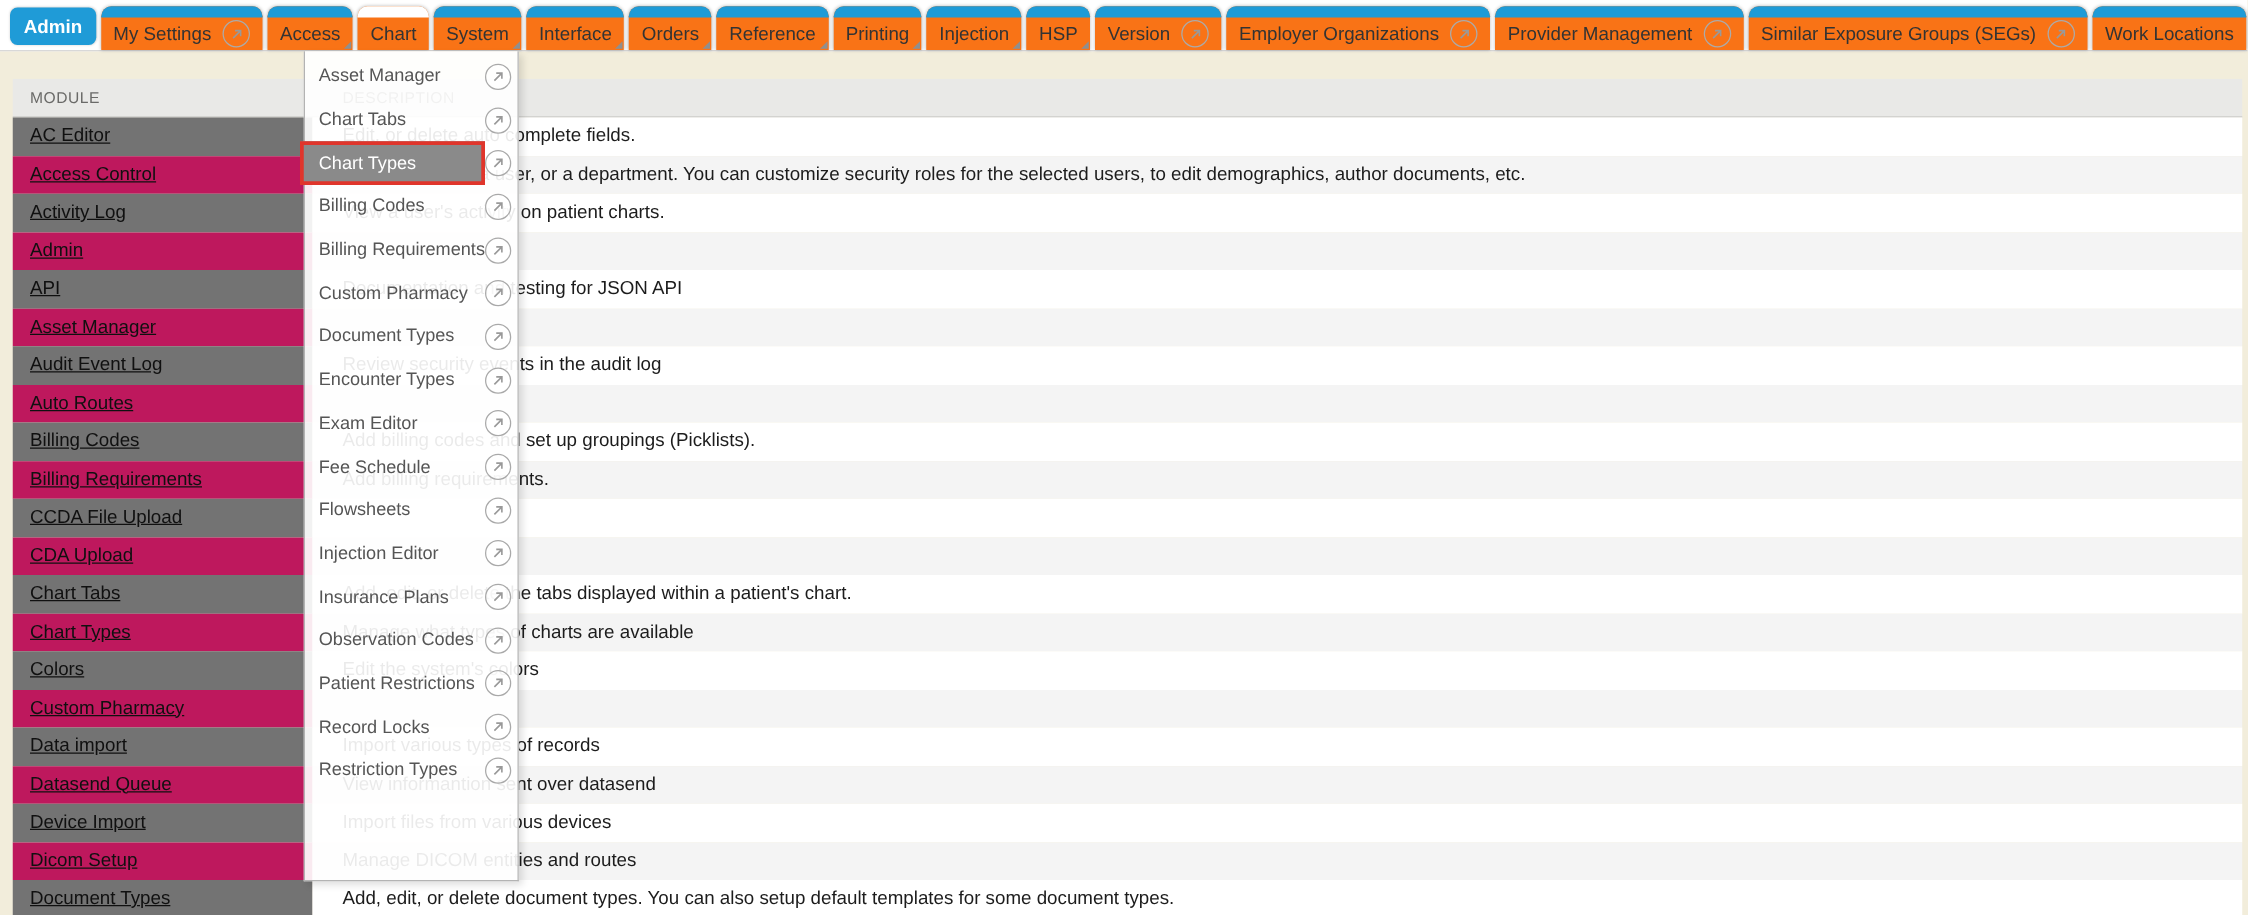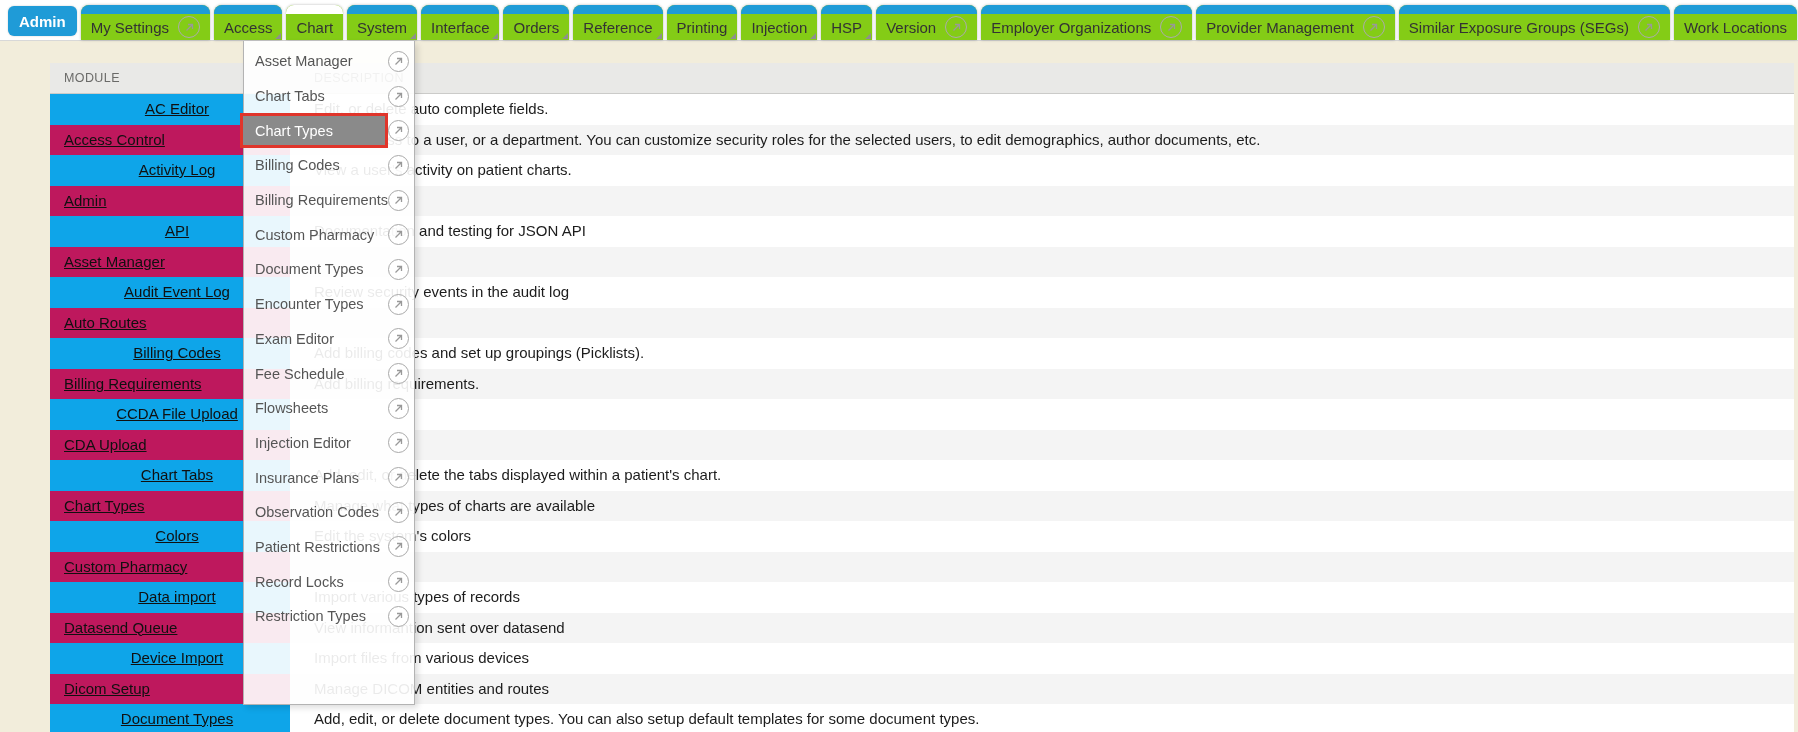--- a/index.html
+++ b/index.html
@@ -8,21 +8,21 @@
     background:#F2EDDB;
     font-family:"Liberation Sans", sans-serif;
   }
   
   .topnav{
     position:absolute;top:0;left:0;right:0;height:41px;background:#FFFFFF;
     border-bottom:1px solid #D8D8D8;display:flex;align-items:flex-end;
     padding-left:8px;gap:4px;box-sizing:border-box;z-index:5;white-space:nowrap;
   }
   .tab{
-    position:relative;height:35px;background:#84cc16;border-radius:8px 8px 0 0;
+    position:relative;height:35px;background:#f97316;border-radius:8px 8px 0 0;
     box-shadow:0 0 3px rgba(0,0,0,0.28);display:flex;align-items:center;
     padding:9px 10px 0 10px;box-sizing:border-box;flex:none;cursor:pointer;
   }
   .tab::before{
     content:"";position:absolute;top:0;left:0;right:0;height:9px;
     border-radius:8px 8px 0 0;background:#1F9BD7;
   }
   .tab.open::before{background:#FFFFFF;}
   .tab-label{font-size:15px;color:#333;}
   .tab.solid{background:#1F9BD7;border-radius:6px;height:30px;margin-bottom:4px;
@@ -34,31 +34,31 @@
     display:flex;align-items:center;justify-content:center;margin-left:9px;flex:none;
     background:transparent;
   }
   .fold{
     position:absolute;right:1px;bottom:1px;width:0;height:0;
     border-left:6px solid transparent;border-bottom:6px solid #8F8F8F;
   }
   
   .module-table{
     position:absolute;left:10px;top:63px;right:4px;bottom:0;
-    display:flex;flex-direction:column;z-index:1;overflow:hidden;margin-left:40px;
+    display:flex;flex-direction:column;z-index:1;overflow:hidden;
   }
   .thead{display:flex;height:30px;flex:none;background:#E9E9E7;border-bottom:1px solid #CBCBC9;}
   .th{font-size:12.5px;color:#6A6A68;letter-spacing:0.4px;line-height:30px;}
   .th.module{width:240px;flex:none;padding-left:14px;box-sizing:border-box;}
   .th.desc{flex:1;padding-left:24px;}
   .trow{display:flex;height:30.5px;flex:none;}
   .cell{line-height:30.5px;white-space:nowrap;overflow:hidden;box-sizing:border-box;}
   .cell.module{width:240px;flex:none;padding-left:14px;}
   .cell.desc{flex:1;padding-left:24px;font-size:15px;color:#1C1C1C;}
-  .trow.odd  .cell.module{background:#0ea5e9;text-align:center;}
+  .trow.odd  .cell.module{background:#737373;}
   .trow.odd  .cell.desc{background:#FFFFFF;}
   .trow.even .cell.module{background:#be185d;}
   .trow.even .cell.desc{background:#F4F4F4;}
   .module-link{color:#101010;font-size:15px;text-decoration:underline;cursor:pointer;}
   
   .dropdown{
     position:absolute;left:243px;top:41px;width:172px;height:664px;
     background:rgba(255,255,255,0.91);border:1px solid #B3B3B3;border-top:none;
     box-shadow:3px 3px 6px rgba(0,0,0,0.13);z-index:10;box-sizing:border-box;
     padding-top:3px;

